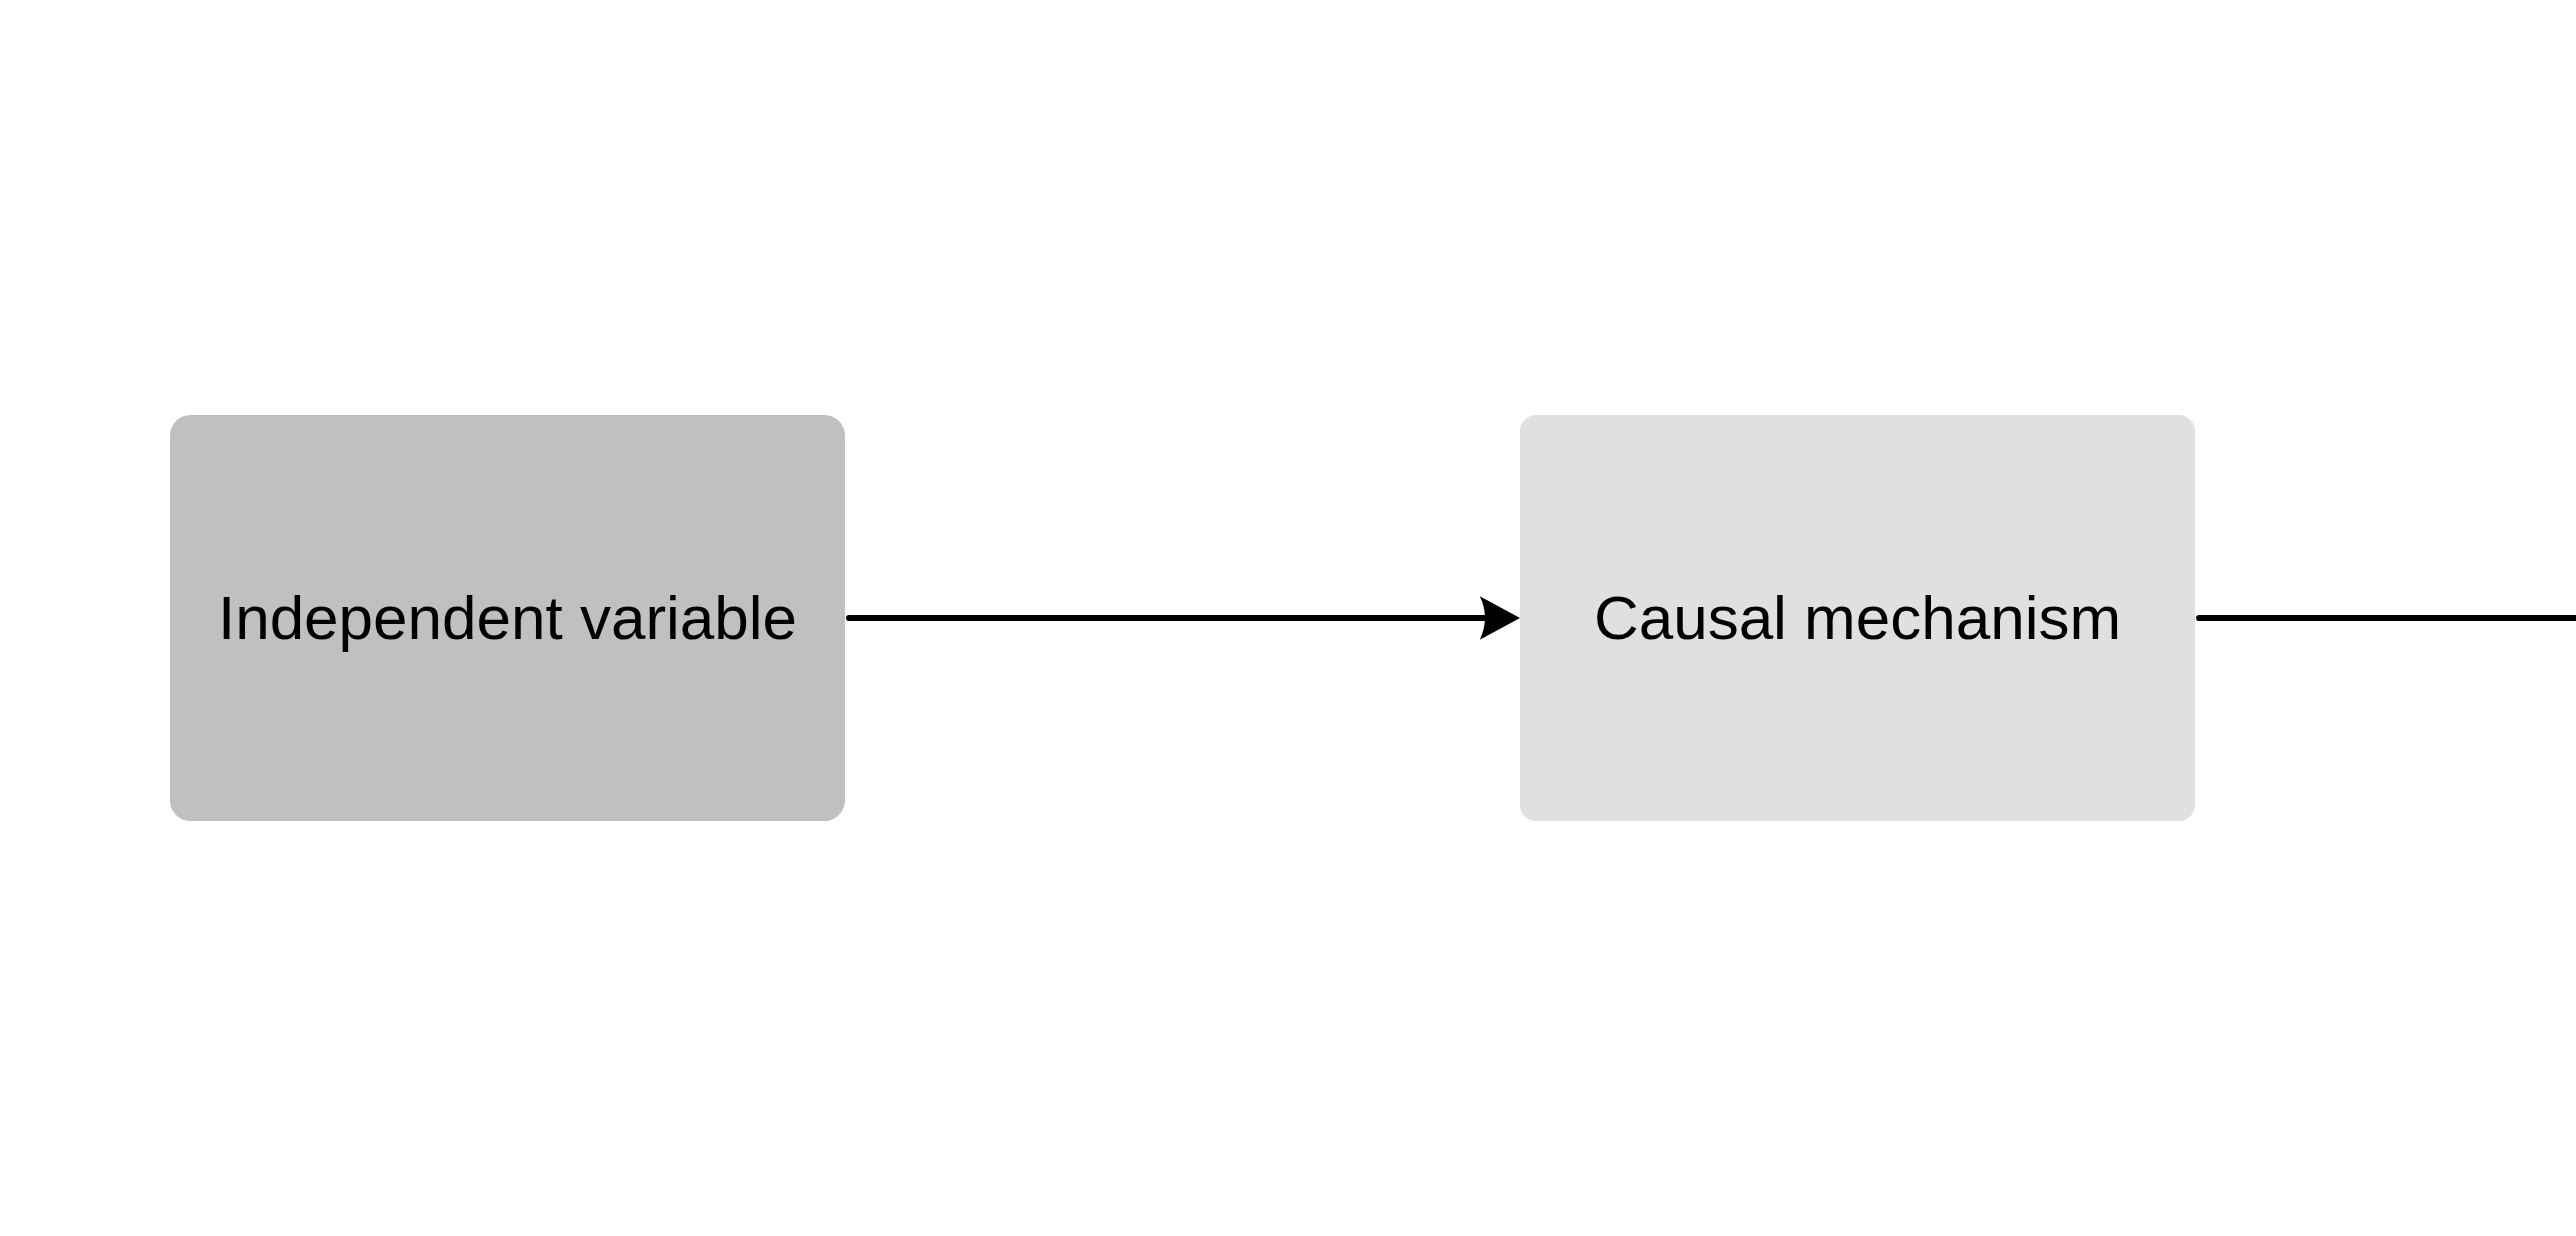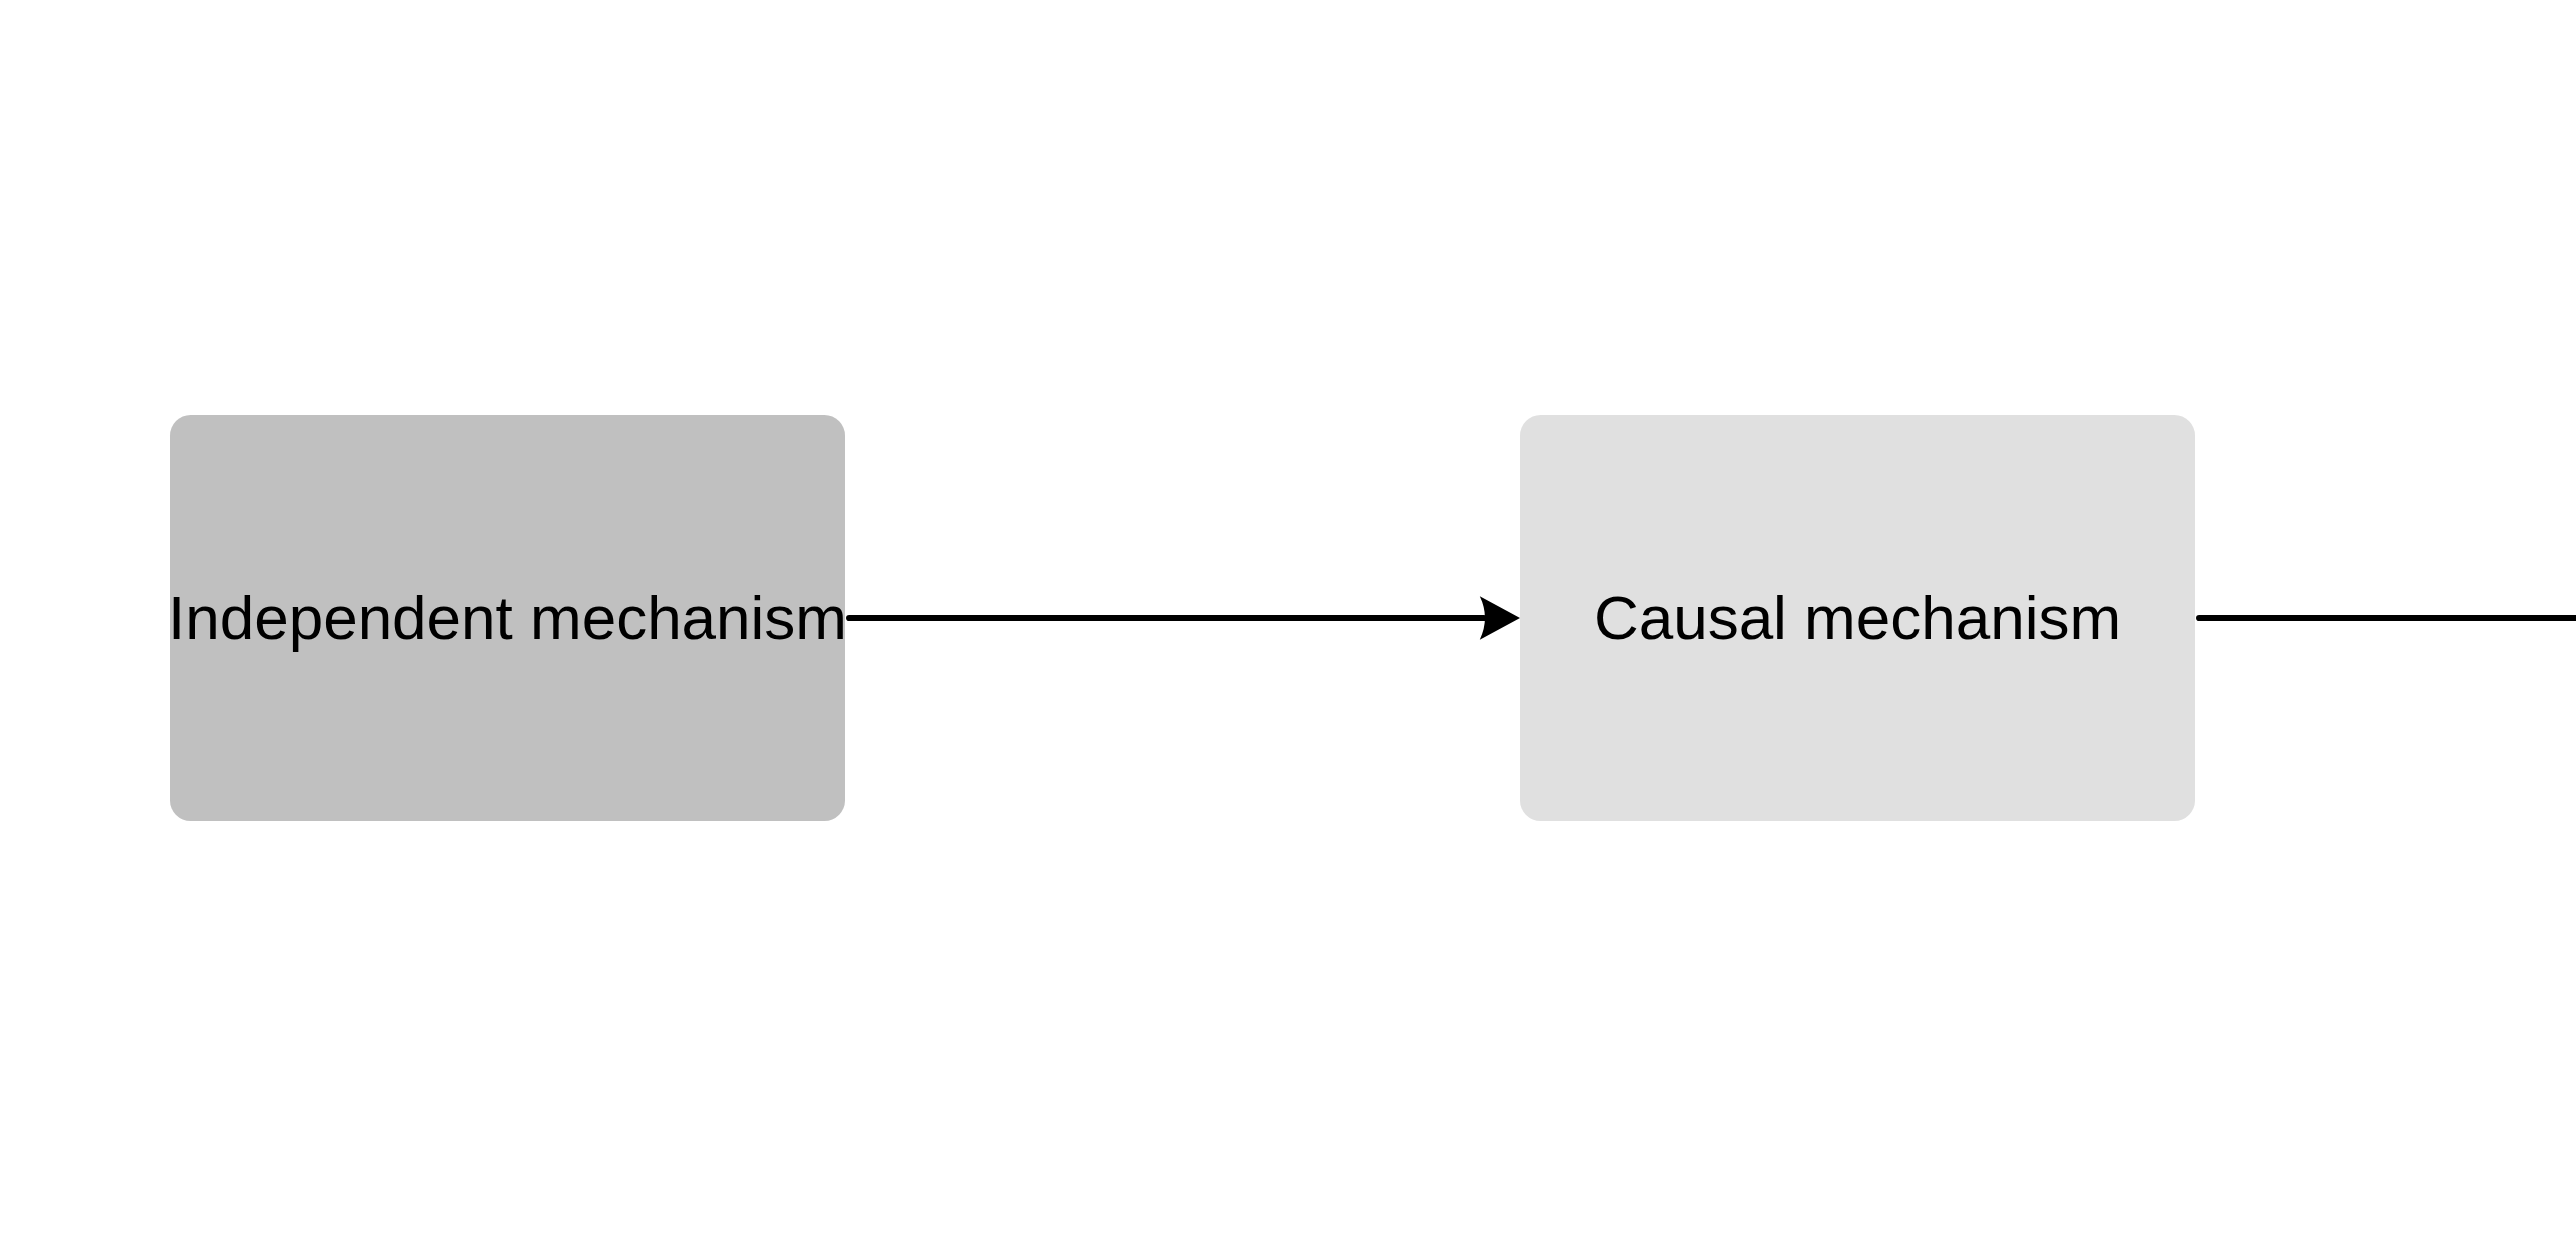--- a/index.html
+++ b/index.html
@@ -28,37 +28,37 @@
     justify-content: center;
   }
   .node-label {
     font-size: 62px;
     line-height: 1.2;
     color: #000000;
     white-space: nowrap;
     text-align: center;
   }
   .node-1 { left: 170px; }
-  .node-2 { left: 1520px; }
+  .node-2 { left: 1520px; border-radius: 16px; }
   .edge {
     position: absolute;
     top: 587px;
     height: 62px;
     display: block;
   }
   .edge-1 { left: 845px; width: 675px; }
   .edge-2 { left: 2195px; width: 683px; }
 </style>
 </head>
 <body>
 
 <div class="canvas" style="background-color: rgb(255, 255, 255);">
 
   <div class="node node-1" style="background-color: rgb(192, 192, 192);">
-    <span class="node-label">Independent mechanism</span>
+    <span class="node-label">Independent variable</span>
   </div>
 
   <svg class="edge edge-1" viewBox="0 0 1310 120" xmlns="http://www.w3.org/2000/svg">
     <line x1="8" y1="60" x2="1240" y2="60" stroke-width="12" stroke-linecap="round" stroke="#000000"></line>
     <path d="M 1310 60 L 1232 18 Q 1252 60 1232 102 Z" fill="#000000"></path>
   </svg>
 
   <div class="node node-2" style="background-color: rgb(224, 224, 224);">
     <span class="node-label">Causal mechanism</span>
   </div>

